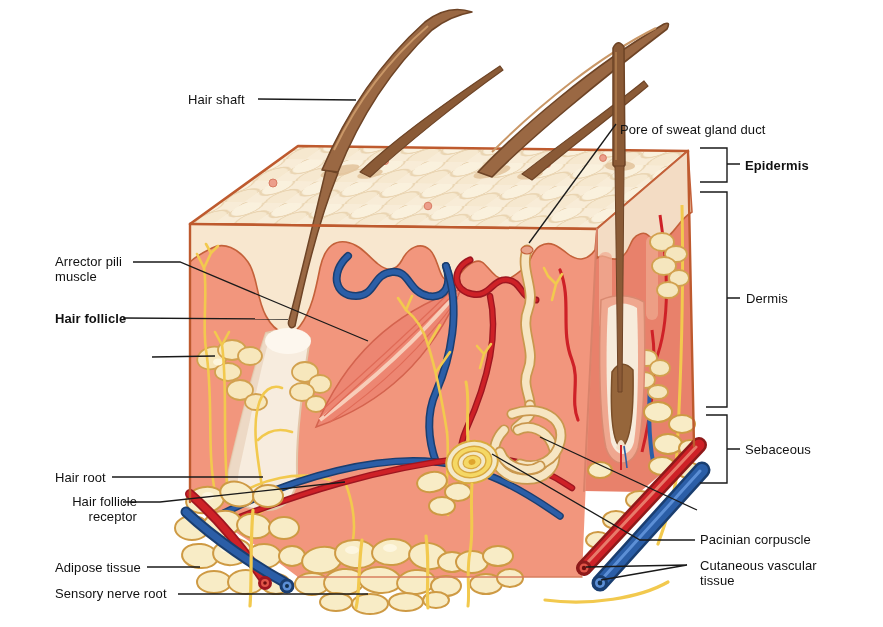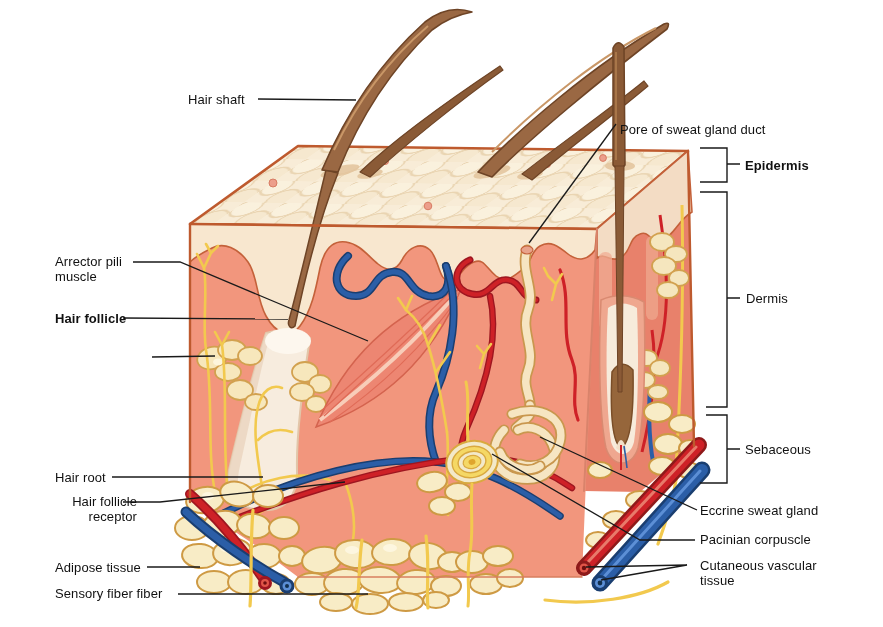--- a/index.html
+++ b/index.html
@@ -332,21 +332,20 @@
     <path d="M706,415 L727,415 L727,483 L700,483 M727,449 L740,449"></path>
   </g>
 </svg>
 
 <span class="lbl" style="left:188px;top:92px;">Hair shaft</span>
 <span class="lbl w90" style="left:55px;top:254px;">Arrector pili muscle</span>
 <span class="lbl" style="left:55px;top:311px;font-weight:bold;">Hair follicle</span>
 <span class="lbl" style="left:55px;top:470px;">Hair root</span>
 <span class="lbl w80" style="left:55px;top:494px;">Hair follicle receptor</span>
 <span class="lbl" style="left:55px;top:560px;">Adipose tissue</span>
-<span class="lbl" style="left:55px;top:586px;">Sensory fiber fiber</span>
+<span class="lbl" style="left:55px;top:586px;">Sensory nerve root</span>
 <span class="lbl w160" style="left:620px;top:122px;">Pore of sweat gland duct</span>
 <span class="lbl" style="left:745px;top:158px;font-weight:bold;">Epidermis</span>
 <span class="lbl" style="left:746px;top:291px;">Dermis</span>
 <span class="lbl" style="left:745px;top:442px;">Sebaceous</span>
-<span class="lbl w150" style="left:700px;top:503px;">Eccrine sweat gland</span>
 <span class="lbl w150" style="left:700px;top:532px;">Pacinian corpuscle</span>
 <span class="lbl w130" style="left:700px;top:558px;">Cutaneous vascular tissue</span>
 </div>
 
 </body></html>

